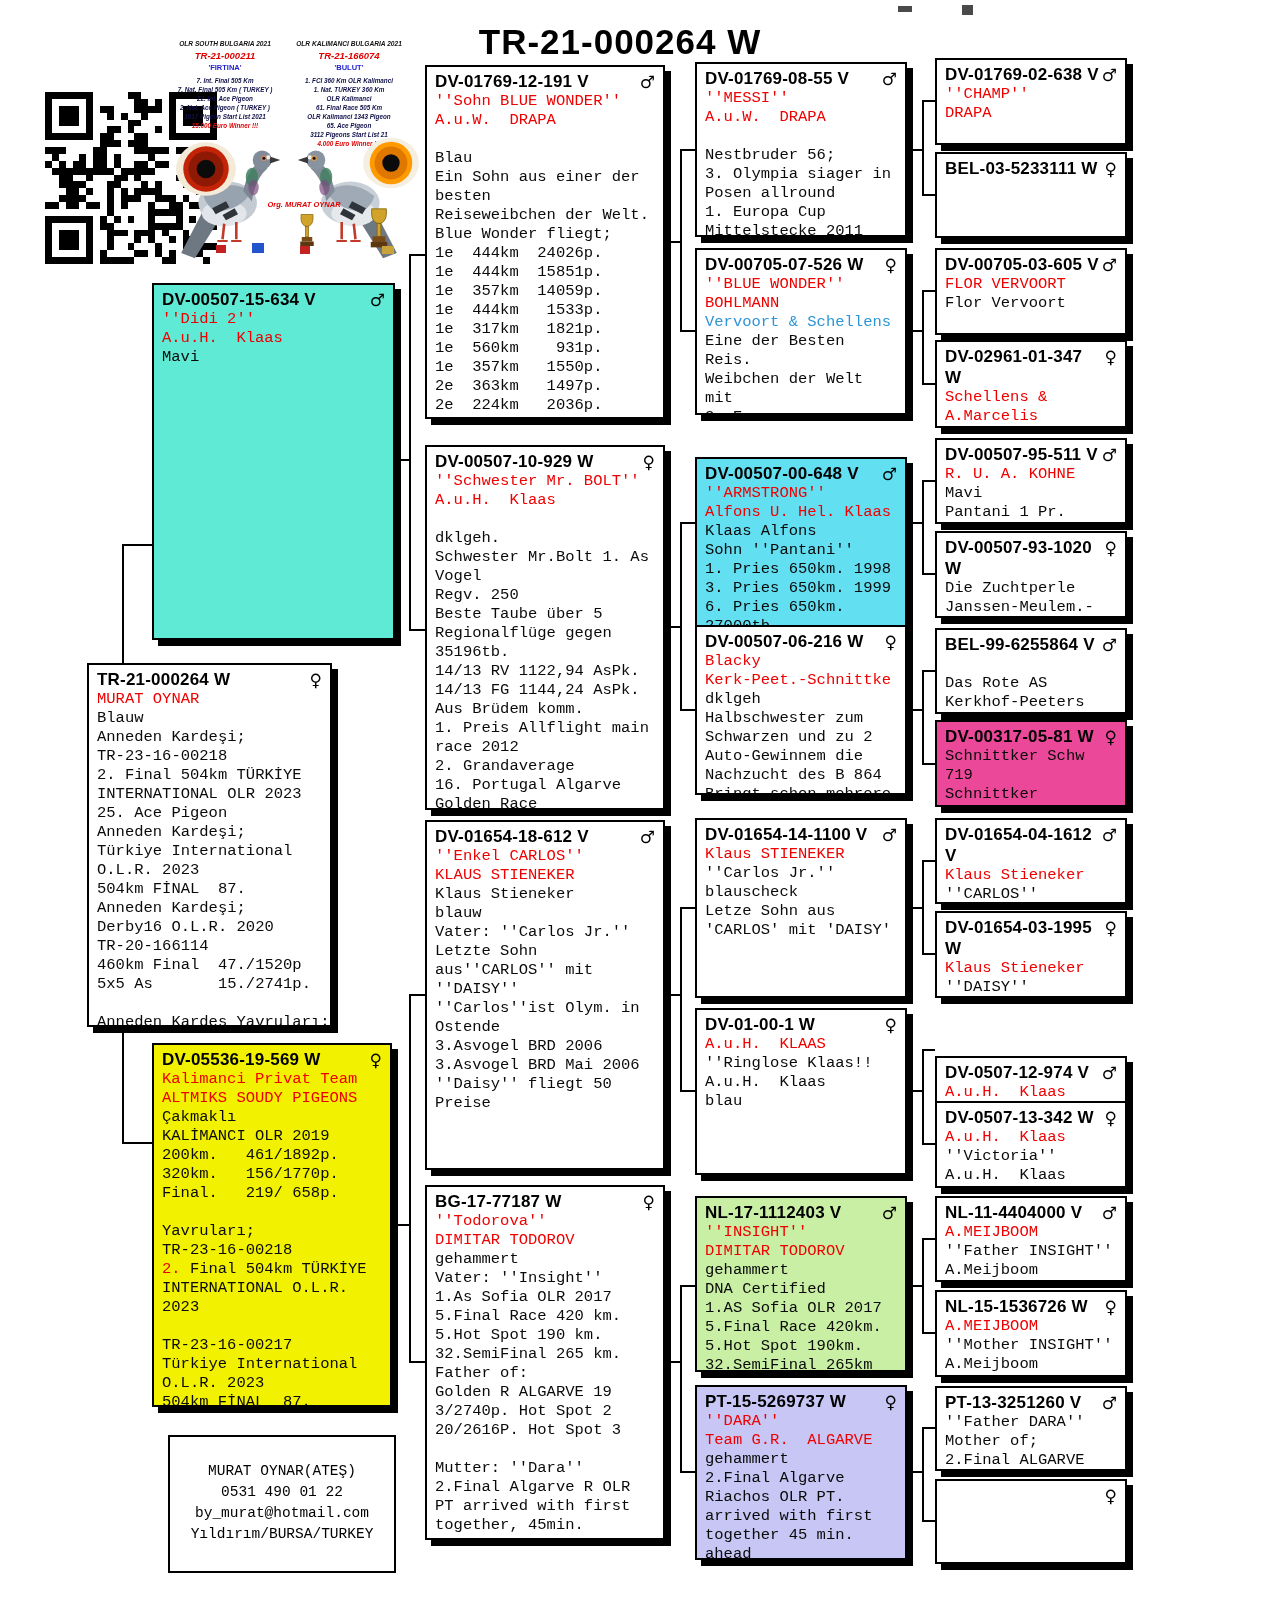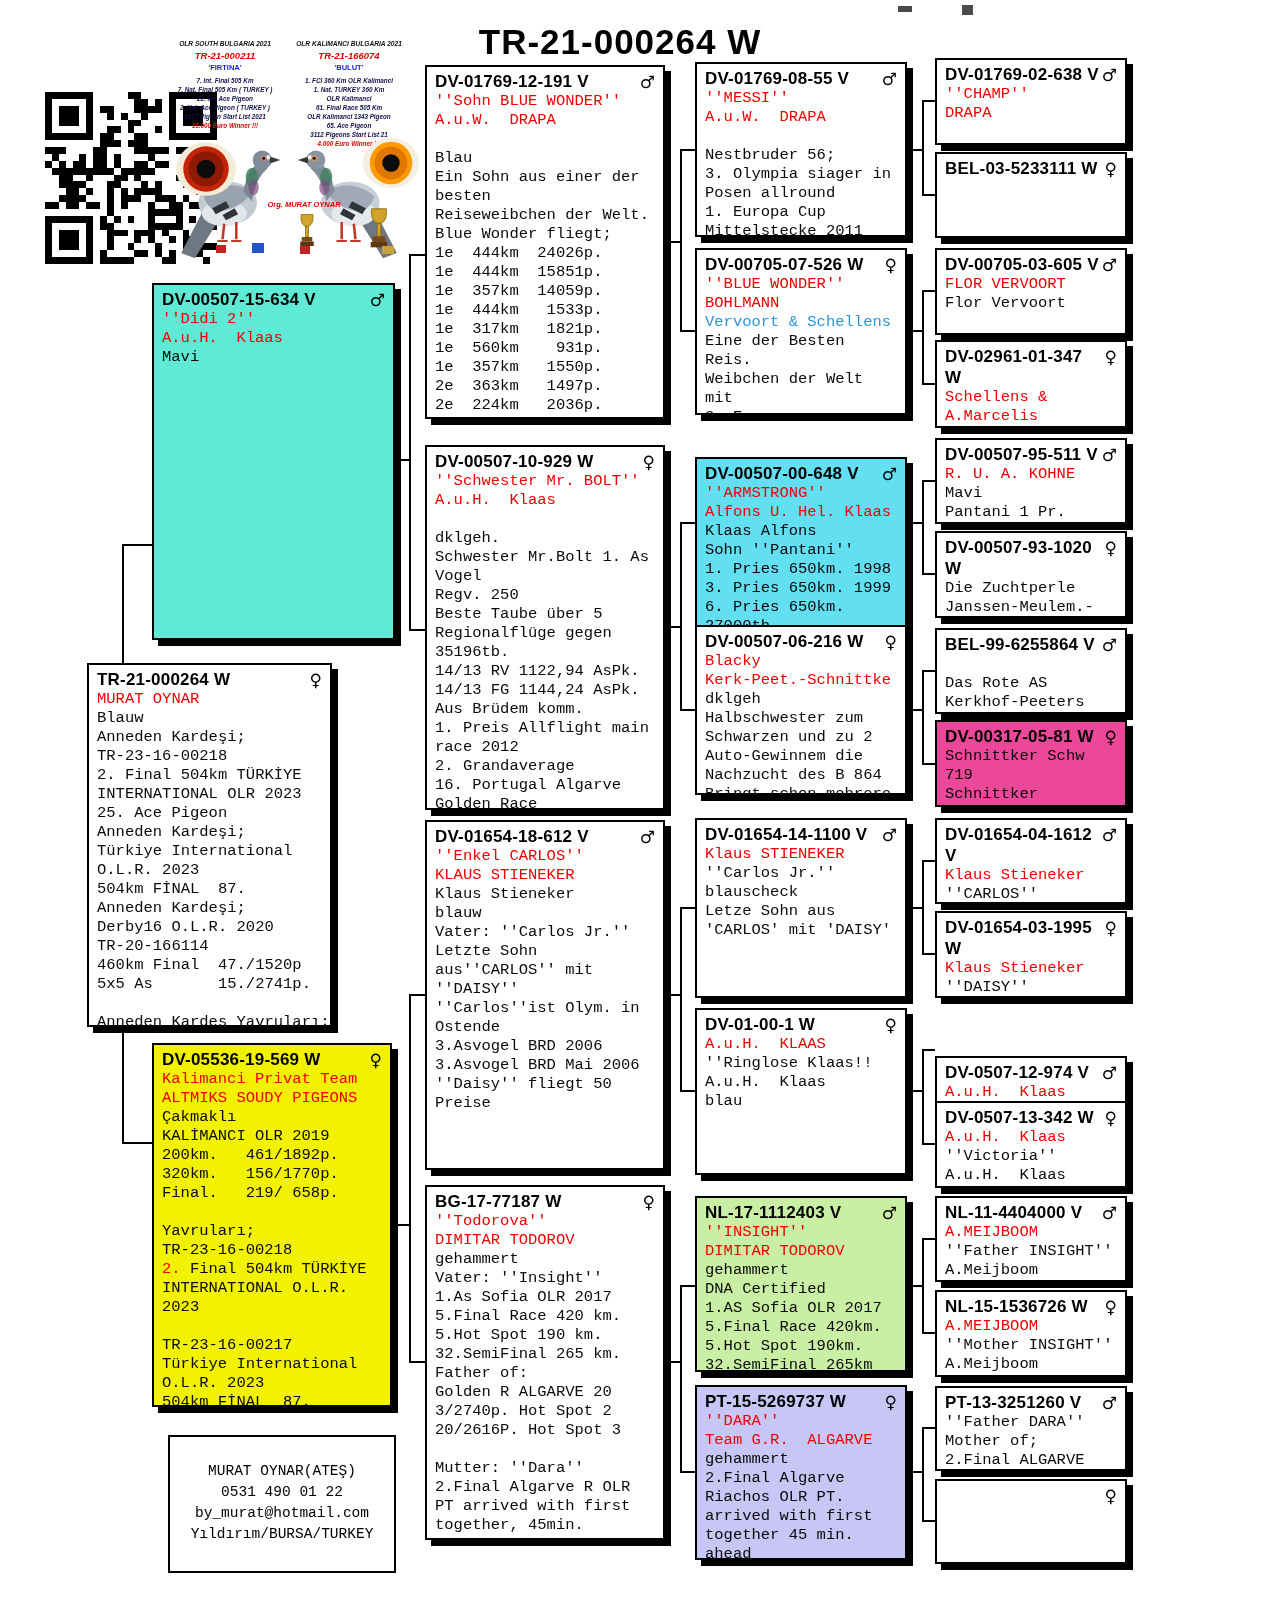--- a/index.html
+++ b/index.html
@@ -519,21 +519,21 @@
         <span class="sex">♀</span>
         <div class="bline c-r">''Todorova''</div>
         <div class="bline c-r">DIMITAR TODOROV</div>
         <div class="bline c-k">gehammert</div>
         <div class="bline c-k">Vater: ''Insight''</div>
         <div class="bline c-k">1.As Sofia OLR 2017</div>
         <div class="bline c-k">5.Final Race 420 km.</div>
         <div class="bline c-k">5.Hot Spot 190 km.</div>
         <div class="bline c-k">32.SemiFinal 265 km.</div>
         <div class="bline c-k">Father of:</div>
-        <div class="bline c-k">Golden R ALGARVE 20</div>
+        <div class="bline c-k">Golden R ALGARVE 19</div>
         <div class="bline c-k">3/2740p. Hot Spot 2</div>
         <div class="bline c-k">20/2616P. Hot Spot 3</div>
         <div class="bline c-k">&nbsp;</div>
         <div class="bline c-k">Mutter: ''Dara''</div>
         <div class="bline c-k">2.Final Algarve R OLR</div>
         <div class="bline c-k">PT arrived with first</div>
         <div class="bline c-k">together, 45min.</div>
       </div>
       <div class="pbox" style="left: 695px; top: 62px; width: 212px; height: 175px; background: rgb(255, 255, 255);">
         <div class="ring">DV-01769-08-55 V</div>

